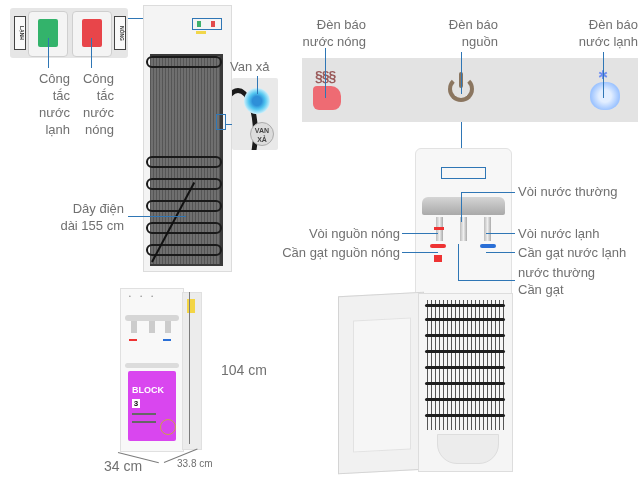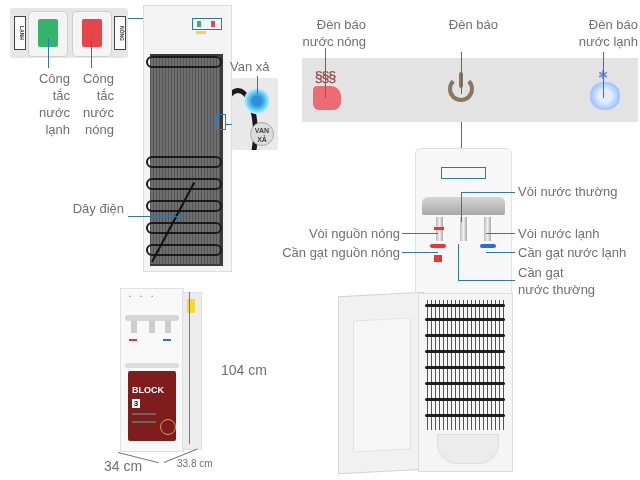--- a/index.html
+++ b/index.html
@@ -35,21 +35,21 @@
 
   
   .unit-door{left:338px;top:294px;width:84px;height:176px;background:#f1f1f1;border:1px solid #d4d4d4;transform:skewY(-3deg);}
   .unit-body{left:418px;top:293px;width:93px;height:177px;background:#f5f5f5;border:1px solid #ddd;}
   .unit-grid{position:absolute;left:8px;top:6px;width:78px;height:130px;background:repeating-linear-gradient(90deg,#555 0 1px,#f5f5f5 1px 4px);}
   .ucoil{position:absolute;left:6px;width:80px;height:3px;background:#1e1e1e;border-radius:2px;}
 
   
   .small-unit{left:120px;top:288px;width:62px;height:162px;background:#f8f8f8;border:1px solid #e0e0e0;}
   .small-side{left:182px;top:292px;width:18px;height:156px;background:#ececec;border:1px solid #e0e0e0;}
-  .block-panel{position:absolute;left:7px;top:82px;width:48px;height:70px;background:#7f1d1d;border-radius:2px;}
+  .block-panel{position:absolute;left:7px;top:82px;width:48px;height:70px;background:#d946ef;border-radius:2px;}
   .dim-line{position:absolute;background:#7c7c7c;}
 </style>
 </head>
 <body>
 
 <div class="abs switch-panel">
   <div class="sw-tag" style="left:4px;">LẠNH</div>
   <div class="sw-frame" style="left:18px;">
     <div class="sw-btn" style="background:#33b36b;"></div>
   </div>
@@ -100,29 +100,31 @@
   <div style="position:absolute;left:18px;top:44px;width:24px;height:24px;border-radius:50%;background:#dcdcdc;border:1px solid #aaa;font-size:7px;line-height:9px;text-align:center;color:#444;font-weight:bold;padding-top:3px;box-sizing:border-box;">
     <div>VAN</div>
     <div>XẢ</div>
   </div>
 </div>
 <div class="line" style="left:257px;top:76px;width:1px;height:18px;"></div>
 <div class="lbl" style="left:230px;top:58px;font-size:13px;">Van xả</div>
 
 <div class="lbl r" style="left:48px;top:200px;width:76px;">
   <div>Dây điện</div>
+  <div>dài 155 cm</div>
 </div>
 <div class="line" style="left:128px;top:216px;width:58px;height:1px;"></div>
 
 <div class="lbl c" style="left:290px;top:16px;width:76px;">
   <div>Đèn báo</div>
   <div>nước nóng</div>
 </div>
 <div class="lbl c" style="left:422px;top:16px;width:76px;">
   <div>Đèn báo</div>
+  <div>nguồn</div>
 </div>
 <div class="lbl c" style="left:562px;top:16px;width:76px;">
   <div>Đèn báo</div>
   <div>nước lạnh</div>
 </div>
 
 <div class="abs ind-panel">
   <div style="position:absolute;left:13px;top:10px;font-size:14px;color:#9a5a5a;font-weight:bold;letter-spacing:-1px;">§§§</div>
   <div style="position:absolute;left:11px;top:28px;width:28px;height:24px;background:#ee6b73;border-radius:4px 10px 8px 6px;"></div>
   <div style="position:absolute;left:146px;top:18px;width:26px;height:26px;border:4px solid #8b7660;border-radius:50%;box-sizing:border-box;border-top-color:transparent;"></div>
@@ -159,22 +161,22 @@
 
 <div class="line" style="left:486px;top:233px;width:29px;height:1px;"></div>
 <div class="lbl" style="left:518px;top:225px;">Vòi nước lạnh</div>
 
 <div class="line" style="left:486px;top:252px;width:29px;height:1px;"></div>
 <div class="lbl" style="left:518px;top:244px;">Cần gạt nước lạnh</div>
 
 <div class="line" style="left:458px;top:244px;width:1px;height:36px;"></div>
 <div class="line" style="left:458px;top:280px;width:57px;height:1px;"></div>
 <div class="lbl" style="left:518px;top:264px;">
+  <div>nước thường</div>
   <div>Cần gạt</div>
-  <div>nước thường</div>
 </div>
 
 <div class="abs unit-door">
   <div style="position:absolute;left:14px;top:24px;width:56px;height:130px;border:1px solid #e2e2e2;background:#f6f6f6;"></div>
 </div>
 <div class="abs unit-body">
   <div class="unit-grid"></div>
   <div class="ucoil" style="top:10px;"></div>
   <div class="ucoil" style="top:24px;"></div>
   <div class="ucoil" style="top:40px;"></div>

